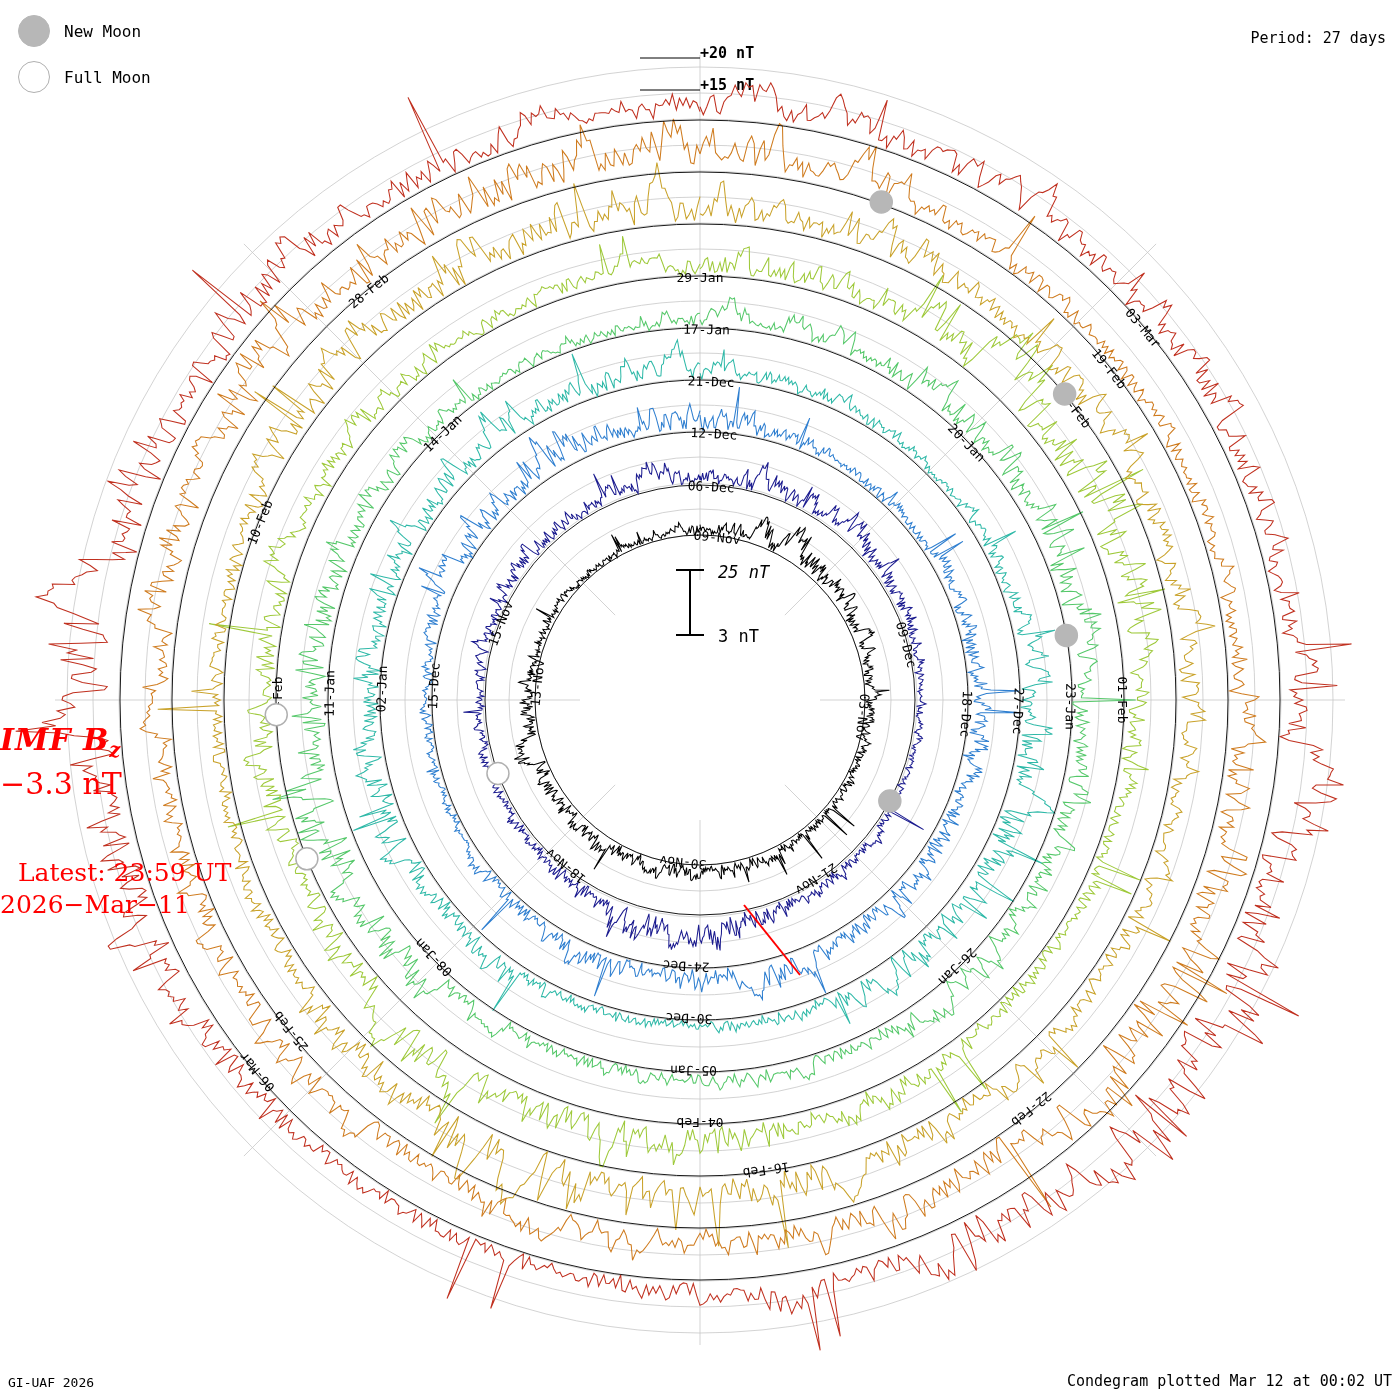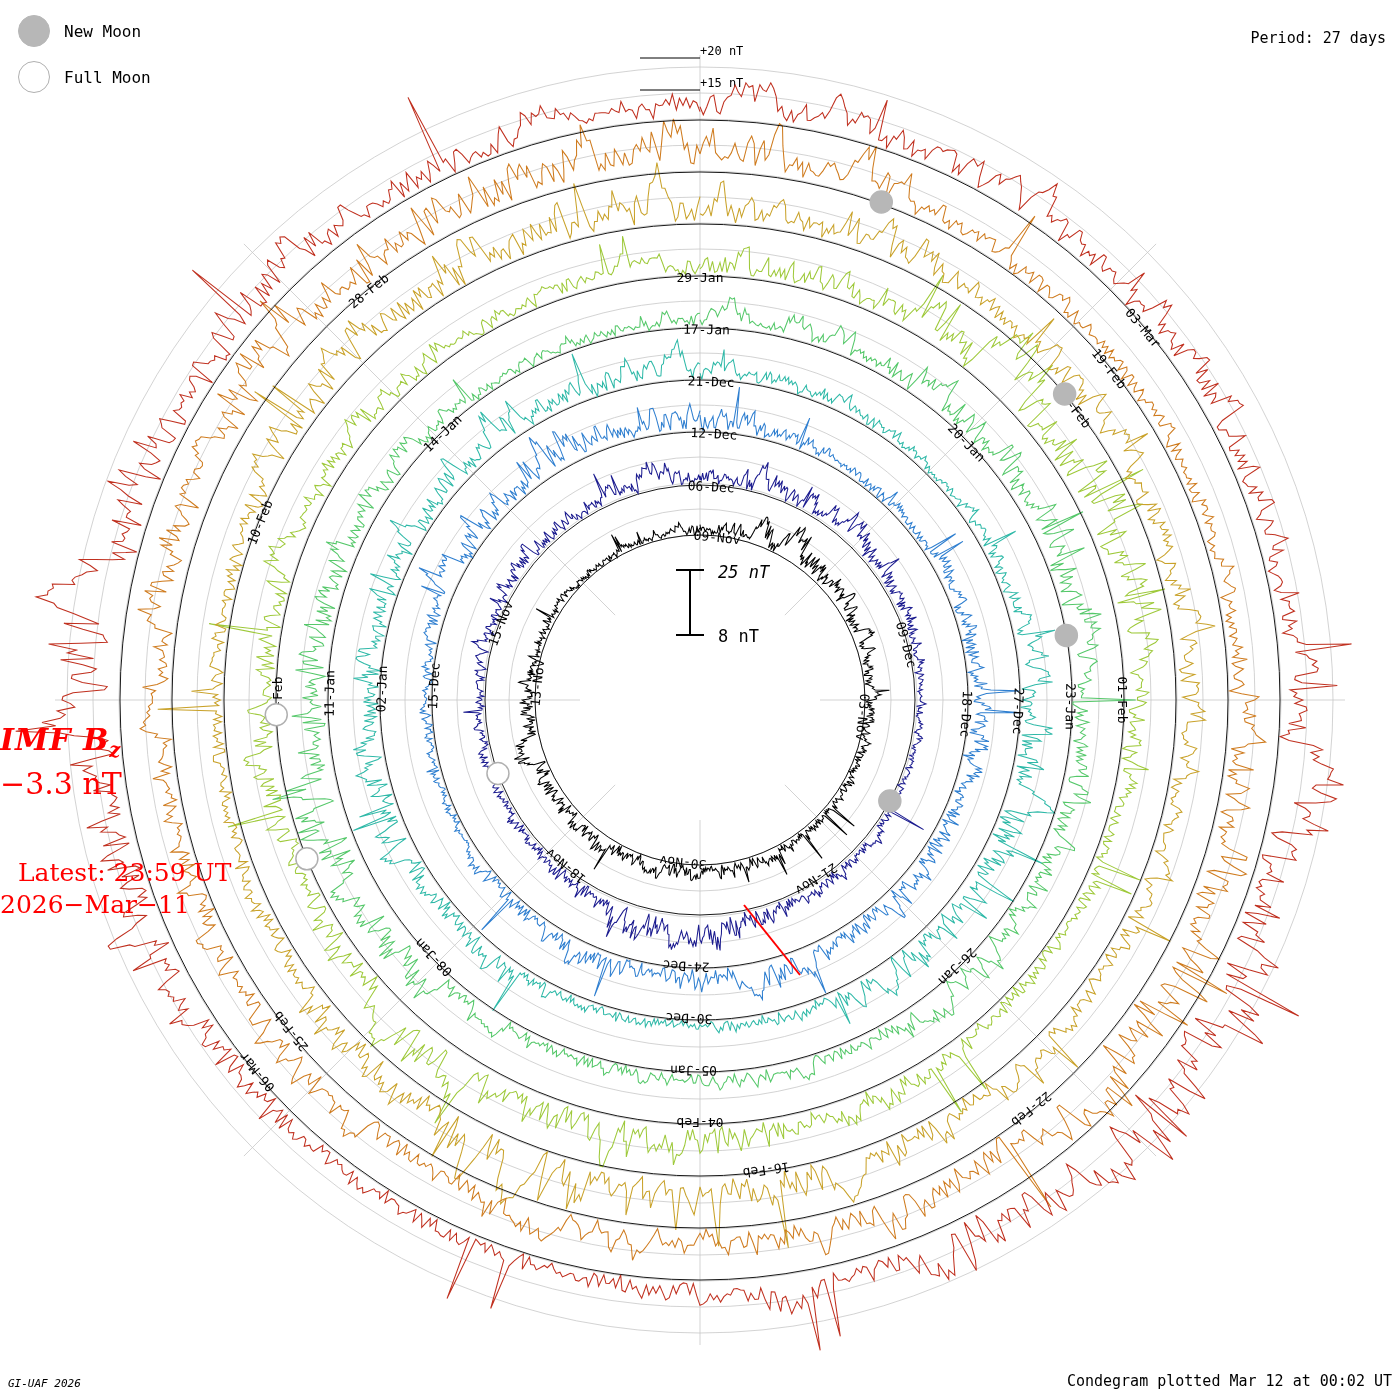--- a/index.html
+++ b/index.html
@@ -4,23 +4,23 @@
 <style>
   html,body{margin:0;padding:0;background:#ffffff;}
   body{width:1400px;height:1400px;position:relative;font-family:"DejaVu Sans Mono",monospace;color:#000;overflow:hidden;}
   .legend{position:absolute;left:18px;top:8px;}
   .legend-row{display:flex;align-items:center;height:46px;}
   .moon{width:30px;height:30px;border-radius:50%;margin-right:14px;}
   .moon.new{background:#b7b7b7;border:1px solid #b7b7b7;}
   .moon.full{background:#ffffff;border:1.5px solid #b0b0b0;}
   .legend-label{font-size:16px;font-family:"DejaVu Sans Mono",monospace;}
   .period{position:absolute;right:14px;top:22px;font-size:15px;margin-top:7px;}
-  .footer-left{position:absolute;left:8px;bottom:10px;font-size:11px;font-style:italic;}
+  .footer-left{position:absolute;left:8px;bottom:10px;font-size:13px;}
   .footer-right{position:absolute;right:8px;bottom:10px;font-size:15px;}
-  .radial-label{position:absolute;font-size:12px;font-weight:normal;font-family:"DejaVu Sans Mono",monospace;}
+  .radial-label{position:absolute;font-size:15px;font-weight:bold;font-family:"DejaVu Sans Mono",monospace;}
   #lab20{left:700px;top:44px;}
   #lab10{left:700px;top:76px;}
   .chart-wrap{position:absolute;left:0;top:0;width:1400px;height:1400px;}
   .center-text{position:absolute;left:0;width:1400px;text-align:left;color:#ff0000;font-family:"DejaVu Serif",serif;}
   #imf-title{top:722px;font-size:30px;font-style:italic;font-weight:bold;letter-spacing:1px;}
   #imf-val{top:766px;font-size:30px;}
   #latest1{top:858px;font-size:25px;margin-left:18px;}
   #latest2{top:890px;font-size:25px;}
   .scale-lab{position:absolute;font-size:17px;font-family:"DejaVu Sans Mono",monospace;}
   #sc-top{left:718px;top:562px;font-style:italic;}
@@ -164,16 +164,16 @@
 </div>
 
 <div class="center-text" id="imf-title">
   <span>IMF B</span><sub>z</sub>
 </div>
 <div class="center-text" id="imf-val">−3.3 nT</div>
 <div class="center-text" id="latest1">Latest: 23:59 UT</div>
 <div class="center-text" id="latest2">2026−Mar−11</div>
 
 <div class="scale-lab" id="sc-top">25 nT</div>
-<div class="scale-lab" id="sc-bot">8 nT</div>
+<div class="scale-lab" id="sc-bot">3 nT</div>
 
 <div class="footer-left">GI-UAF 2026</div>
 <div class="footer-right">Condegram plotted Mar 12 at 00:02 UT</div>
 
 </body></html>

